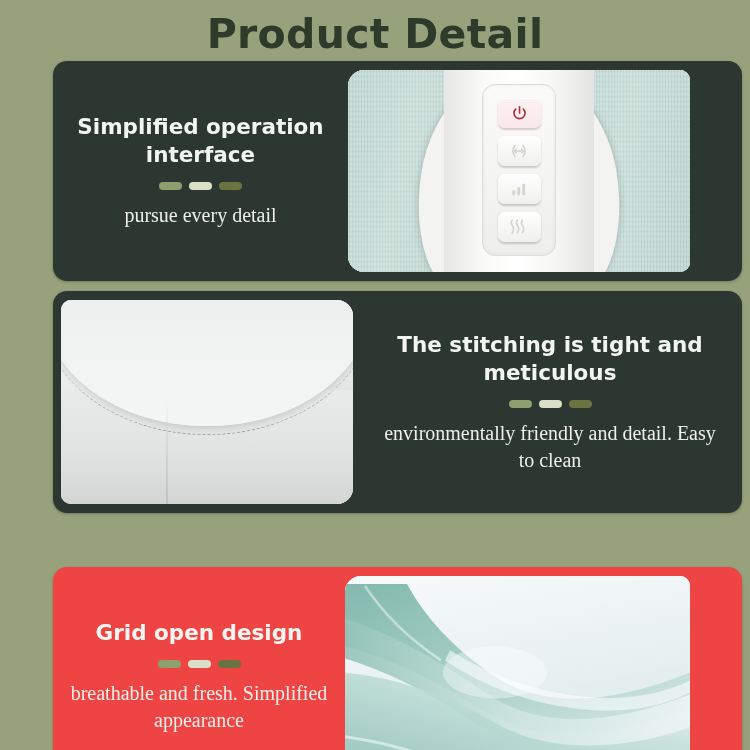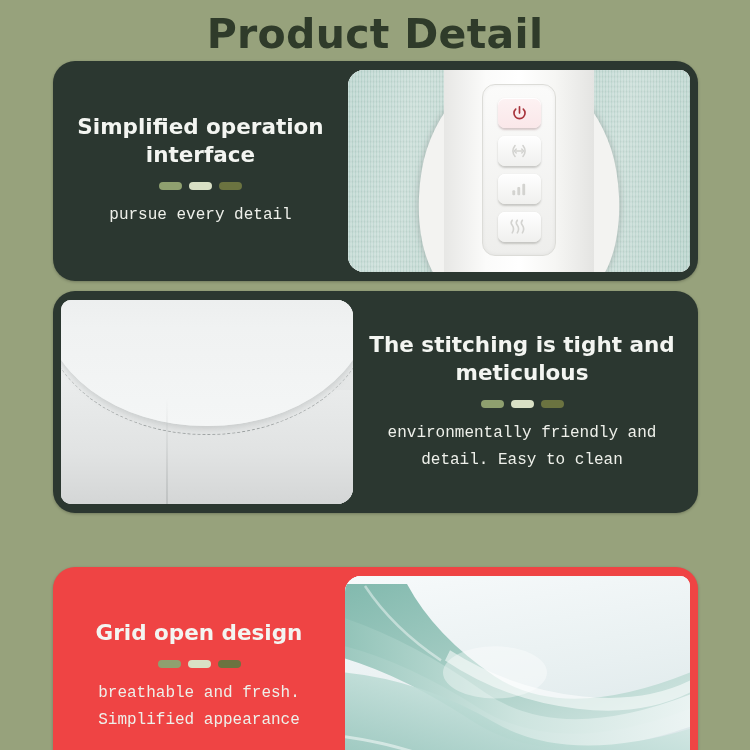--- a/index.html
+++ b/index.html
@@ -34,23 +34,24 @@
     color: #2f3b2a;
     letter-spacing: 0.3px;
     line-height: 50px;
     font-family: "DejaVu Sans", sans-serif;
   }
 
   
   .card {
     position: absolute;
     background: #2b3730;
-    border-radius: 22px;
+    border-radius: 14px;
     overflow: hidden;
     box-shadow: 0 1px 3px rgba(0,0,0,0.25);
+    padding-left: 44px;
   }
   #card-1 { left: 53px; top: 61px;  width: 645px; height: 220px; }
   #card-2 { left: 53px; top: 291px; width: 645px; height: 222px; }
   #card-3 { left: 53px; top: 523px; width: 645px; height: 219px; }
 
   
   .txt-col {
     position: absolute;
     top: 0;
     height: 100%;
@@ -65,24 +66,24 @@
     color: #f3f5f1;
     font-weight: bold;
     font-size: 21.5px;
     line-height: 28px;
     text-align: center;
     font-family: "DejaVu Sans", sans-serif;
   }
   .card-sub {
     color: #eef0ea;
     font-weight: normal;
-    font-size: 16px;
+    font-size: 20px;
     line-height: 27px;
     text-align: center;
-    font-family: Liberation Mono, monospace;
+    font-family: Liberation Serif, serif;
   }
   .divider {
     display: flex;
     gap: 7px;
     margin: 13px 0 12px 0;
   }
   .dash {
     width: 23px;
     height: 8px;
     border-radius: 5px;
@@ -99,21 +100,21 @@
 
   
   #card-1 .txt-col { left: 0; width: 295px; }
   #card-1 .img-panel {
     left: 295px;
     width: 342px;
     border-radius: 16px 10px 10px 16px;
   }
 
   
-  #card-2 .txt-col { right: 0; width: 352px; }
+  #card-2 .txt-col { right: 16px; width: 352px; }
   #card-2 .img-panel {
     left: 8px;
     width: 292px;
     border-radius: 10px 16px 16px 10px;
   }
 
   
   #card-3 .txt-col { left: 0; width: 292px; }
   #card-3 .img-panel {
     left: 292px;

